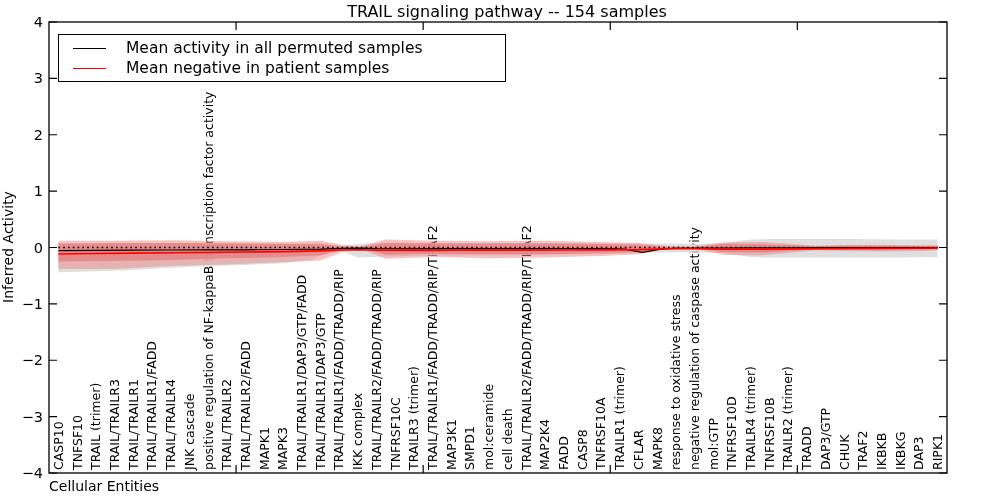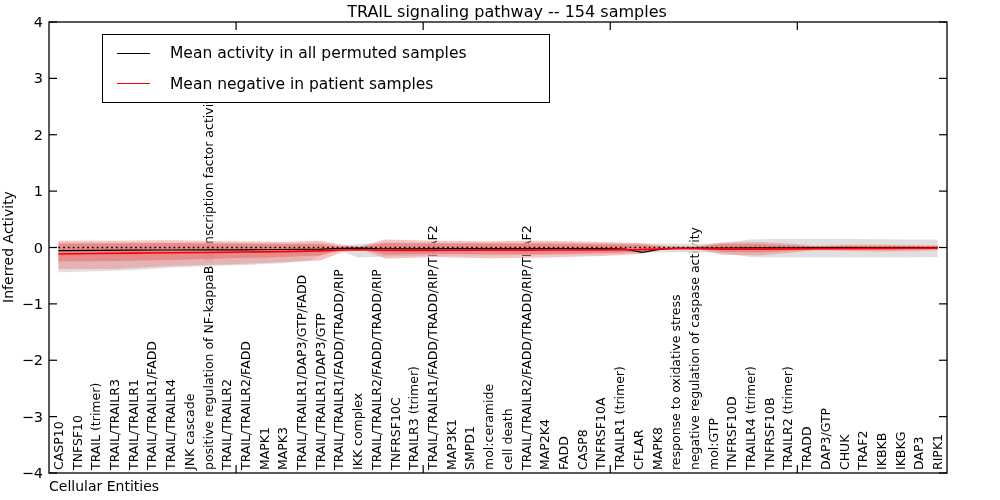--- a/index.html
+++ b/index.html
@@ -1,26 +1,26 @@
 <!DOCTYPE html>
 <html><head>
 <meta charset="utf-8">
 <style>
   html,body{margin:0;padding:0;background:#fff;}
   #fig{position:relative;width:1000px;height:500px;background:#fff;overflow:hidden;
-       font-family:"DejaVu Sans",sans-serif;color:#000;}
+       font-family:"DejaVu Sans",sans-serif;color:#000;border-radius:12px;}
   #plot-svg{position:absolute;left:0;top:0;}
   .title{position:absolute;left:49px;top:2px;width:916px;text-align:center;
          font-size:16px;}
   .xlabel{position:absolute;left:49px;top:478px;width:898px;text-align:left;font-size:14px;}
   .ylabel{position:absolute;left:-57px;top:239px;width:130px;height:16px;text-align:center;
           font-size:14px;transform:rotate(-90deg);}
-  .legend{position:absolute;left:58px;top:34px;width:448px;height:69px;background:#fff;
+  .legend{position:absolute;left:58px;top:34px;width:448px;height:48px;background:#fff;
           border:1.6px solid #000;box-sizing:border-box;display:flex;flex-direction:column;
-          justify-content:space-around;padding:3px 12px 3px 14px;margin-left:44px;}
+          justify-content:space-around;padding:3px 12px 3px 14px;}
   .legend-row{display:flex;align-items:center;height:29px;}
   .swatch{display:inline-block;width:33px;height:0;border-top:1.7px solid #000;margin-right:20px;}
   .legend-label{font-size:15.5px;white-space:nowrap;}
   svg text{font-family:"DejaVu Sans",sans-serif;}
 </style>
 </head>
 <body>
 
 <div id="fig">
   <div class="title">TRAIL signaling pathway -- 154 samples</div>

